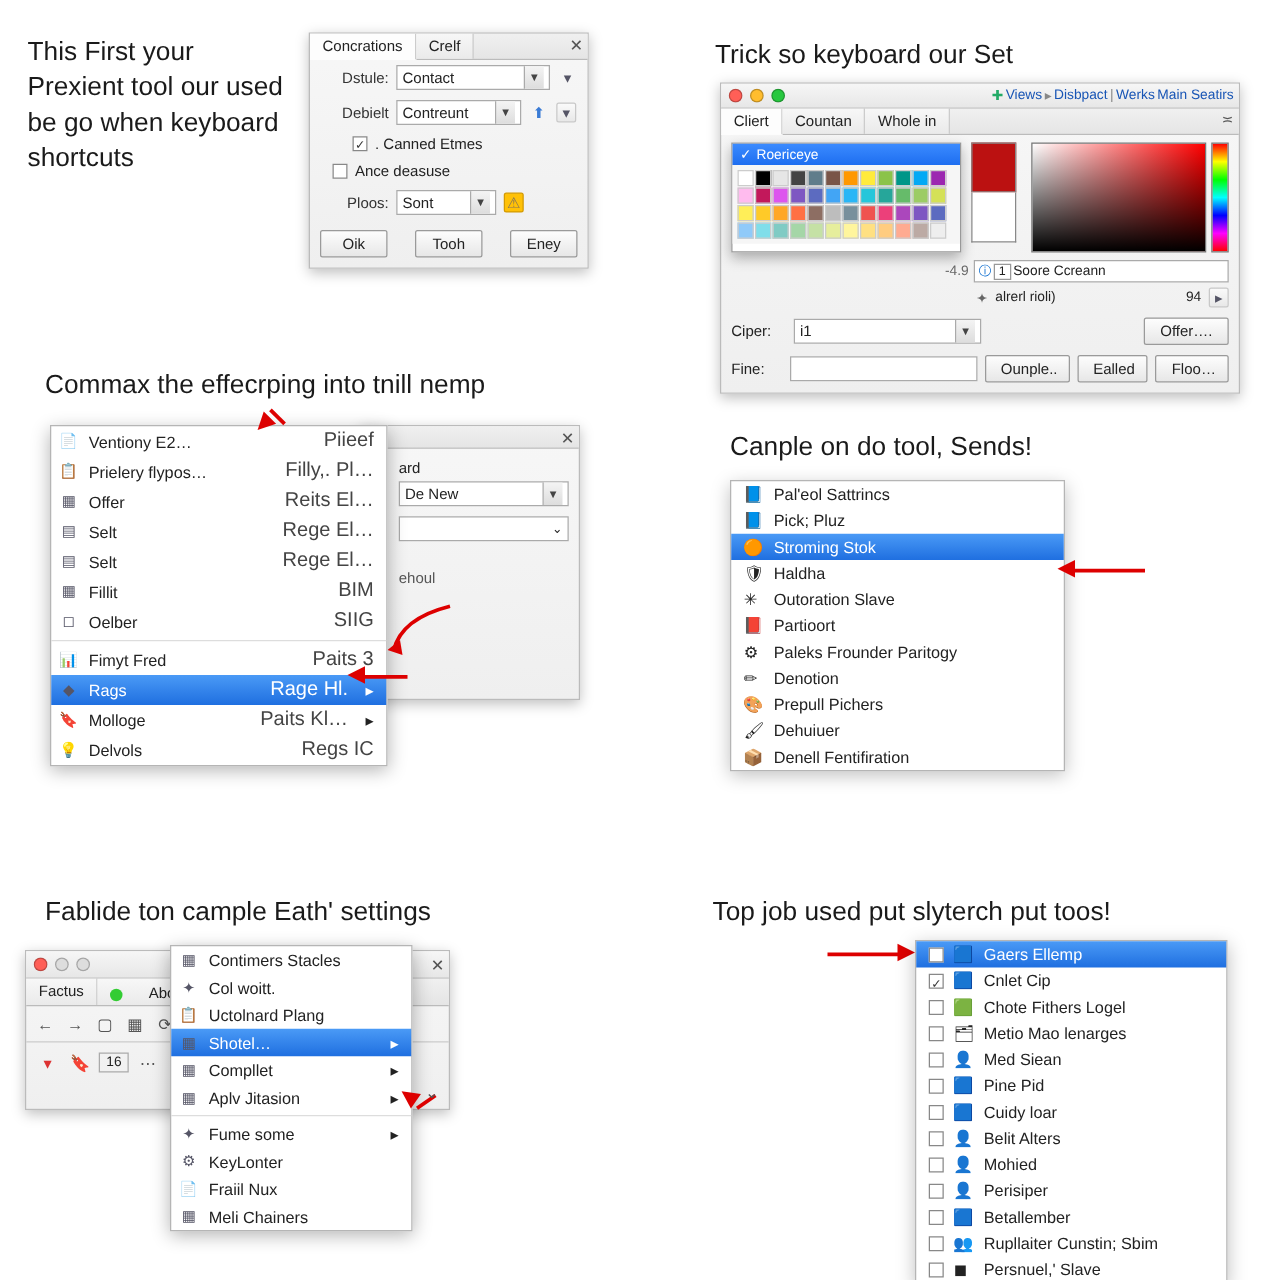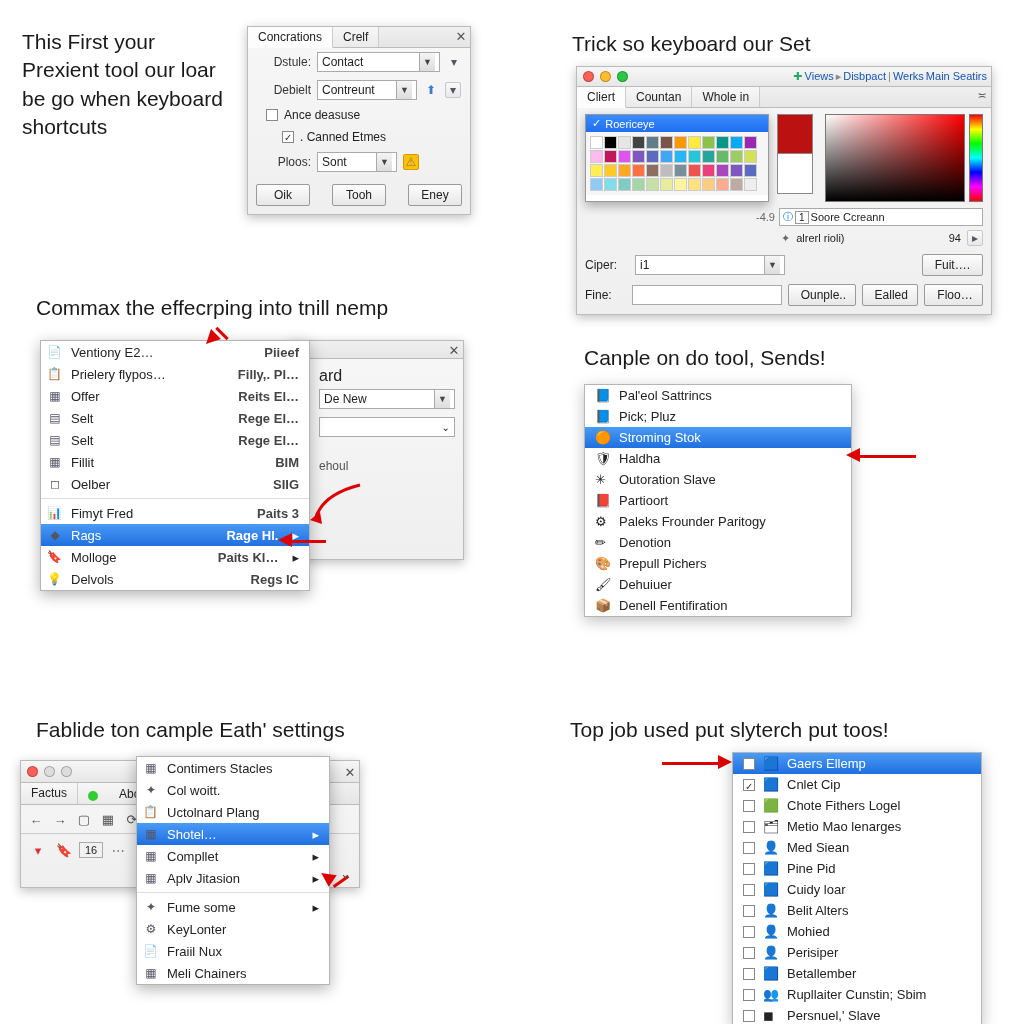--- a/index.html
+++ b/index.html
@@ -73,21 +73,21 @@
     width:14px; height:88px;
     background: linear-gradient(#f00,#ff0,#0f0,#0ff,#00f,#f0f,#f00);
     border:1px solid #777;
   }
   .menu-list {
     background:#fff; border:1px solid #b5b5b5; box-shadow:0 4px 14px rgba(0,0,0,.3);
     font-size:13px; position:absolute;
   }
   .menu-row { display:flex; align-items:center; padding:3px 10px 3px 6px; gap:8px; }
   .menu-row.sel { background:linear-gradient(#4a9af6,#1f6fe0); color:#fff; }
-  .menu-row .shortcut { margin-left:auto; color:#444; font-size:13px;font-weight:bold; }
+  .menu-row .shortcut { margin-left:auto; color:#444; font-size:16px; }
   .menu-row.sel .shortcut { color:#fff;text-align:right; }
   .menu-sep { height:1px; background:#ddd; margin:3px 0; }
   .mini-icon {
     width:16px; height:16px; display:inline-flex; align-items:center; justify-content:center;
     font-size:12px; border:1px solid #c8c8c8; border-radius:2px; background:linear-gradient(#fafafa,#e8e8e8);
     color:#556;
   }
   .mini-icon.plain { border:none; background:none; }
   .list-panel {
     position:absolute; background:#fff; border:1px solid #b5b5b5; box-shadow:0 4px 14px rgba(0,0,0,.25);
@@ -108,21 +108,21 @@
   .arrow-head.right { border-left:14px solid #d00; }
   .toolbar-btn {
     width:22px;height:20px;display:inline-flex;align-items:center;justify-content:center;
     color:#555;font-size:13px;
   }
   svg.curve { position:absolute; pointer-events:none; }
 </style>
 </head>
 <body>
 
-<div class="caption" style="left:22px;top:28px;width:210px">This First your Prexient tool our loar be go when keyboard shortcuts</div>
+<div class="caption" style="left:22px;top:28px;width:210px">This First your Prexient tool our used be go when keyboard shortcuts</div>
 
 <div class="panel" style="left:247px;top:26px;width:224px">
   <div class="tab-row">
     <div class="tab active">Concrations</div>
     <div class="tab">Crelf</div>
     <div class="close-x">✕</div>
   </div>
   <div class="form-row">
     <span class="form-label">Dstule:</span>
     <div class="select">
@@ -133,27 +133,27 @@
   </div>
   <div class="form-row">
     <span class="form-label">Debielt</span>
     <div class="select" style="flex:0 0 100px">
       <span>Contreunt</span>
       <span class="arrow">▼</span>
     </div>
     <span class="mini-icon plain" style="color:#3a7bd5">⬆</span>
     <span class="mini-icon">▾</span>
   </div>
+  <div class="form-row" style="padding-left:34px">
+    <span class="checkbox checked"></span>
+    <span>.  Canned Etmes</span>
+  </div>
   <div class="form-row" style="padding-left:18px">
     <span class="checkbox"></span>
     <span>Ance deasuse</span>
-  </div>
-  <div class="form-row" style="padding-left:34px">
-    <span class="checkbox checked"></span>
-    <span>.  Canned Etmes</span>
   </div>
   <div class="form-row">
     <span class="form-label">Ploos:</span>
     <div class="select" style="flex:0 0 80px">
       <span>Sont</span>
       <span class="arrow">▼</span>
     </div>
     <span class="mini-icon" style="background:#ffc107;border-color:#d49a00;color:#875">⚠</span>
   </div>
   <div class="form-row" style="justify-content:space-between;padding:8px">
@@ -271,39 +271,39 @@
     <span>alrerl rioli)</span>
     <span style="margin-left:auto">94</span>
     <span class="mini-icon">▸</span>
   </div>
   <div class="form-row">
     <span style="width:44px">Ciper:</span>
     <div class="select" style="flex:0 0 150px">
       <span>i1</span>
       <span class="arrow">▼</span>
     </div>
-    <span class="btn" style="margin-left:auto">Fuit….</span>
+    <span class="btn" style="margin-left:auto">Offer….</span>
   </div>
   <div class="form-row" style="padding-bottom:8px">
     <span style="width:44px">Fine:</span>
     <div class="select" style="flex:0 0 150px;background:#fff"></div>
     <span class="btn" style="margin-left:auto">Ounple..</span>
     <span class="btn">Ealled</span>
     <span class="btn">Floo…</span>
   </div>
 </div>
 
 <div class="caption" style="left:36px;top:294px">Commax the effecrping into tnill nemp</div>
 
 <div class="panel" style="left:288px;top:340px;width:176px;height:220px">
   <div class="tab-row">
       <div style="flex:1"></div>
       <div class="close-x">✕</div>
     </div>
-  <div style="padding:8px 6px 0 30px;font-size:16px">ard</div>
+  <div style="padding:8px 6px 0 30px;font-size:12px">ard</div>
   <div class="form-row" style="padding-left:30px">
     <div class="select">
       <span>De New</span>
       <span class="arrow">▼</span>
     </div>
   </div>
   <div class="form-row" style="padding-left:30px">
     <div style="flex:1;border:1px solid #aaa;background:#fff;height:20px;display:flex;justify-content:flex-end;align-items:center;padding-right:4px">
       <span style="font-size:10px">⌄</span>
     </div>

